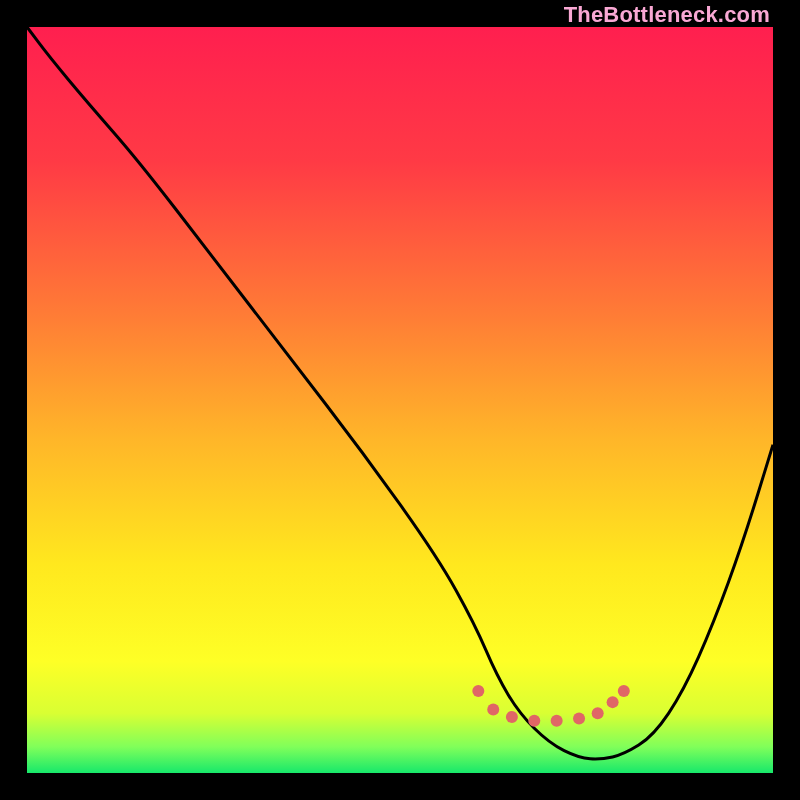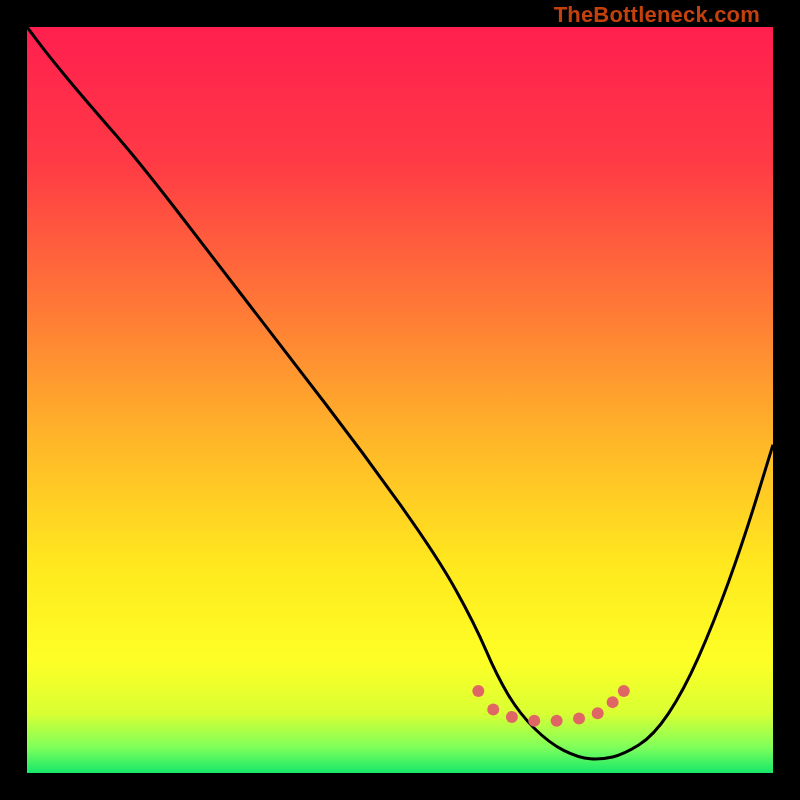--- a/index.html
+++ b/index.html
@@ -22,25 +22,25 @@
     position: absolute;
     left: 27px;
     top: 27px;
     width: 746px;
     height: 746px;
     
   }
   .watermark {
     position: absolute;
     top: 2px;
-    right: 40px;
+    right: 30px;
     font-family: Arial, Helvetica, sans-serif;
     font-size: 22px;
     font-weight: 600;
-    color: #c2410c;
+    color: #f9a8d4;
     letter-spacing: 0.2px;
   }
   svg {
     position: absolute;
     left: 0;
     top: 0;
   }
 </style>
 </head>
 <body>

